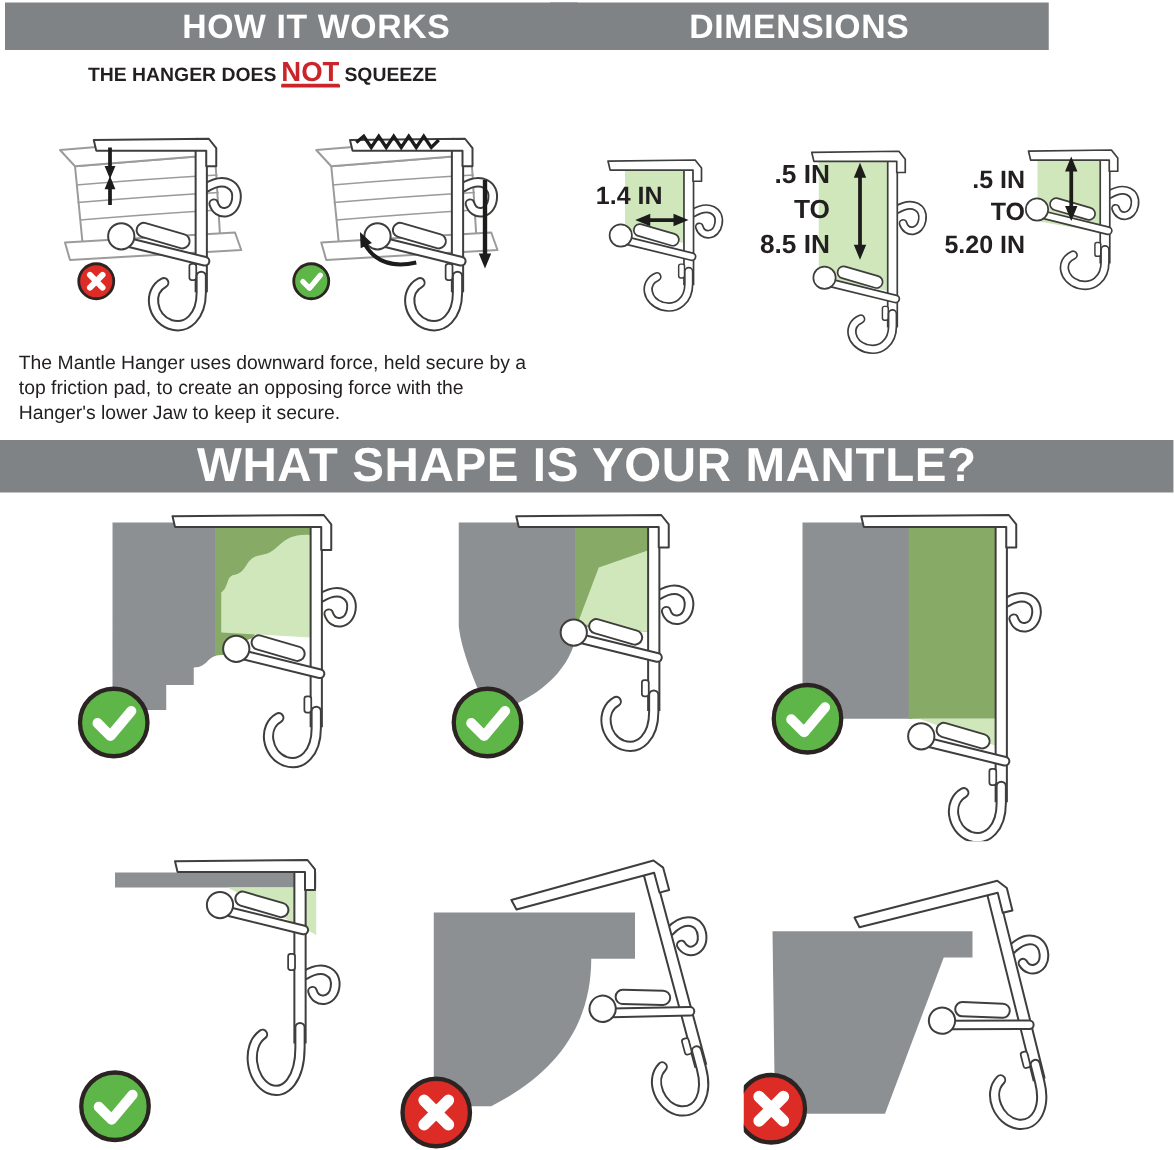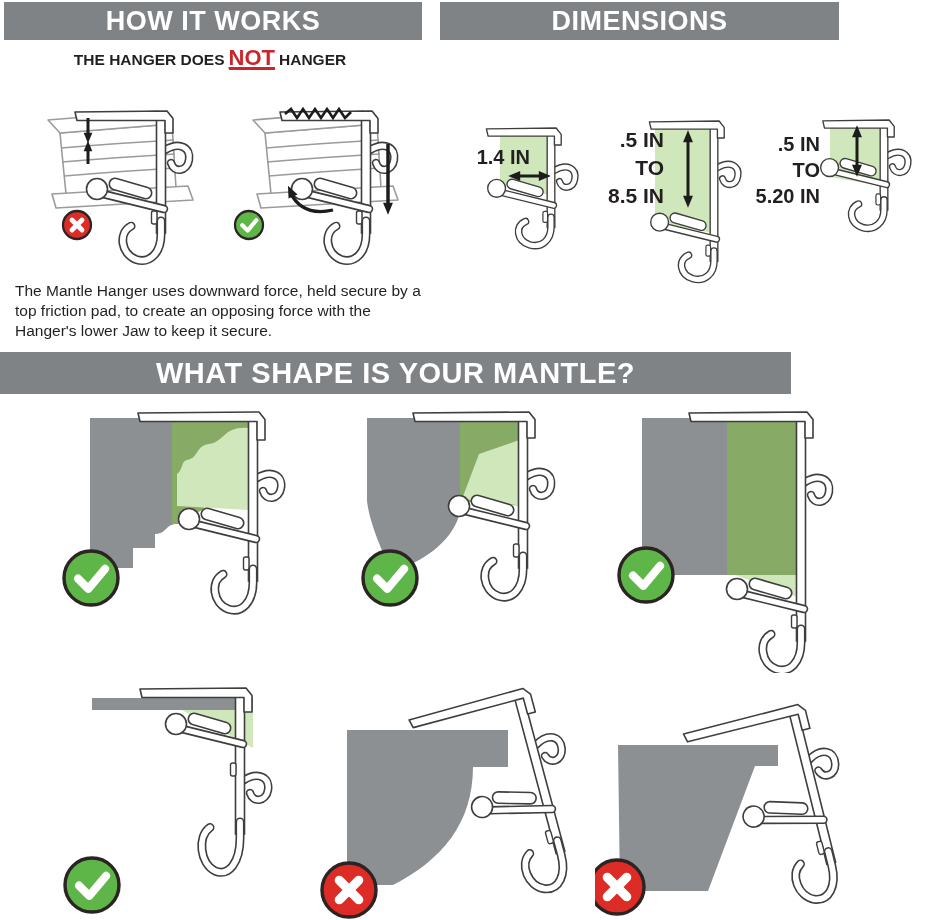--- a/index.html
+++ b/index.html
@@ -1,22 +1,22 @@
 <!DOCTYPE html>
 <html><head>
 <meta charset="utf-8">
 <style>
   html,body{margin:0;padding:0;background:#fff;}
   .page{position:relative;width:939px;height:920px;background:#fff;overflow:hidden;
         font-family:"Liberation Sans", sans-serif;color:var(--ink,#231f20);}
   .hdr{position:absolute;background:var(--header-bg,#808386);color:#fff;display:flex;
        align-items:center;justify-content:center;font-weight:bold;font-size:27px;letter-spacing:.5px;}
-  #hdr-hiw{left:4px;top:2px;width:418px;height:38px;}
+  #hdr-hiw{left:4px;top:2px;width:418px;height:38px;padding-left:40px;}
   #hdr-dim{left:440px;top:2px;width:399px;height:38px;}
-  #band{left:0;top:352px;width:791px;height:42px;font-size:29px;}
+  #band{left:0;top:352px;width:939px;height:42px;font-size:38px;}
   .claim{position:absolute;left:10px;top:48px;width:400px;margin:0;text-align:center;
          font-weight:bold;font-size:15.5px;line-height:21px;}
   .claim .not{color:var(--accent-red,#c9252b);font-size:22px;border-bottom:2.5px solid var(--accent-red,#c9252b);
               margin:0 4px;display:inline-block;line-height:20px;text-decoration:underline;}
   .desc{position:absolute;left:15px;top:281px;width:408px;margin:0;
         font-size:15.5px;line-height:20px;}
   svg{position:absolute;}
   #svg-hiw{left:30px;top:98px;width:380px;height:180px;}
   #svg-dims{left:440px;top:95px;width:499px;height:215px;}
   #svg-s1{left:55px;top:398px;width:270px;height:245px;}
@@ -36,21 +36,21 @@
 <div class="page" style="--header-bg: #808386; --ink: #231f20; --accent-red: #c9252b;">
 
   <div class="hdr" id="hdr-hiw">
     <span>HOW IT WORKS</span>
   </div>
   <div class="hdr" id="hdr-dim">
     <span>DIMENSIONS</span>
   </div>
 
   <p class="claim">
-    <span>THE HANGER DOES</span><span class="not">NOT</span><span>HANGER</span><br>
+    <span>THE HANGER DOES</span><span class="not">NOT</span><span>SQUEEZE</span><br>
   </p>
 
   <svg id="svg-hiw" viewBox="0 0 380 180">
       <g>
         <g transform="translate(0,0)">
           <path fill="#fff" stroke="#9b9b9b" stroke-width="1.6" stroke-linejoin="round" d="M30,35 L142,26 L146,90 L36,96 Z"></path>
           <path fill="#fff" stroke="#9b9b9b" stroke-width="1.6" stroke-linejoin="round" d="M18,22 L128,13 L142,26 L30,35 Z"></path>
           <path fill="none" stroke="#9b9b9b" stroke-width="1.4" d="M31,50 Q90,45 144,42 M32,64 Q92,59 145,56 M34,78 Q94,73 145,70"></path>
           <path fill="#fff" stroke="#9b9b9b" stroke-width="1.6" stroke-linejoin="round" d="M22,96 L158,88 L163,102 L26,110 Z"></path>
         </g>

